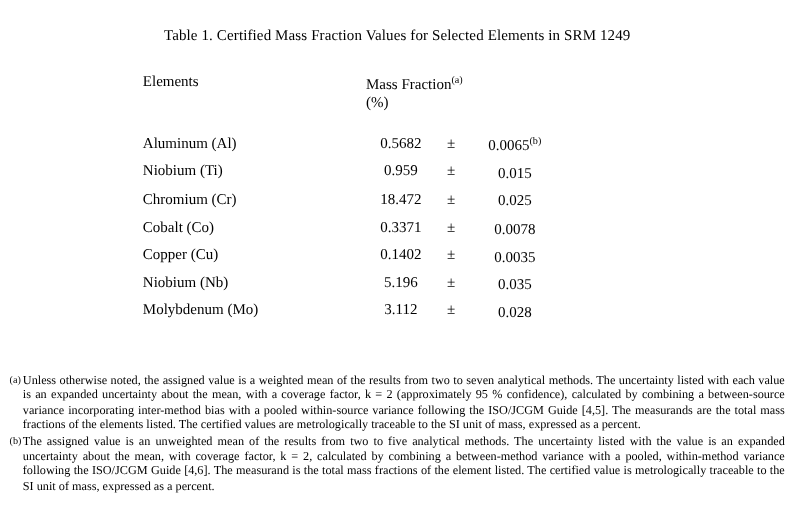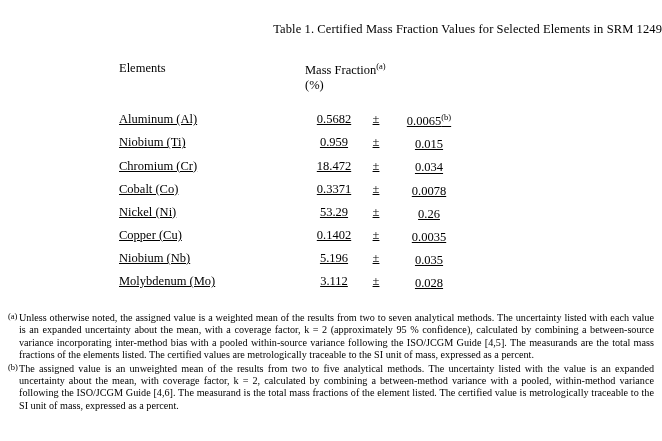--- a/index.html
+++ b/index.html
@@ -15,21 +15,21 @@
     overflow: hidden;
   }
   .page {
     position: relative;
     width: 662px;
     height: 441px;
     box-sizing: border-box;
     padding: 0;
   }
   .table-caption {
-    text-align: right;
+    text-align: center;
     font-size: 12.5px;
     margin-top: 22px;
     margin-bottom: 0;
     letter-spacing: 0.1px;
   }
   .table-wrap {
     margin-top: 24px;
     margin-left: 119px;
     width: 420px;
   }
@@ -60,21 +60,20 @@
     vertical-align: super;
   }
   .spacer-row td {
     height: 14px;
   }
   table.data td {
     padding: 0 0 2px 0;
     font-size: 12.5px;
     line-height: 17px;
     white-space: nowrap;
-    text-decoration: underline;
   }
   td.elem {
     text-align: left;
     padding-right: 14px;
     width: 186px;
   }
   td.val {
     text-align: center;
     width: 58px;
   }
@@ -148,33 +147,27 @@
         <tr>
           <td class="elem">Niobium (Ti)</td>
           <td class="val">0.959</td>
           <td class="pm">±</td>
           <td class="unc"><span>0.015</span><span class="sup"></span></td>
         </tr>
         <tr>
           <td class="elem">Chromium (Cr)</td>
           <td class="val">18.472</td>
           <td class="pm">±</td>
-          <td class="unc"><span>0.034</span><span class="sup"></span></td>
+          <td class="unc"><span>0.025</span><span class="sup"></span></td>
         </tr>
         <tr>
           <td class="elem">Cobalt (Co)</td>
           <td class="val">0.3371</td>
           <td class="pm">±</td>
           <td class="unc"><span>0.0078</span><span class="sup"></span></td>
-        </tr>
-        <tr>
-          <td class="elem">Nickel (Ni)</td>
-          <td class="val">53.29</td>
-          <td class="pm">±</td>
-          <td class="unc"><span>0.26</span><span class="sup"></span></td>
         </tr>
         <tr>
           <td class="elem">Copper (Cu)</td>
           <td class="val">0.1402</td>
           <td class="pm">±</td>
           <td class="unc"><span>0.0035</span><span class="sup"></span></td>
         </tr>
         <tr>
           <td class="elem">Niobium (Nb)</td>
           <td class="val">5.196</td>

